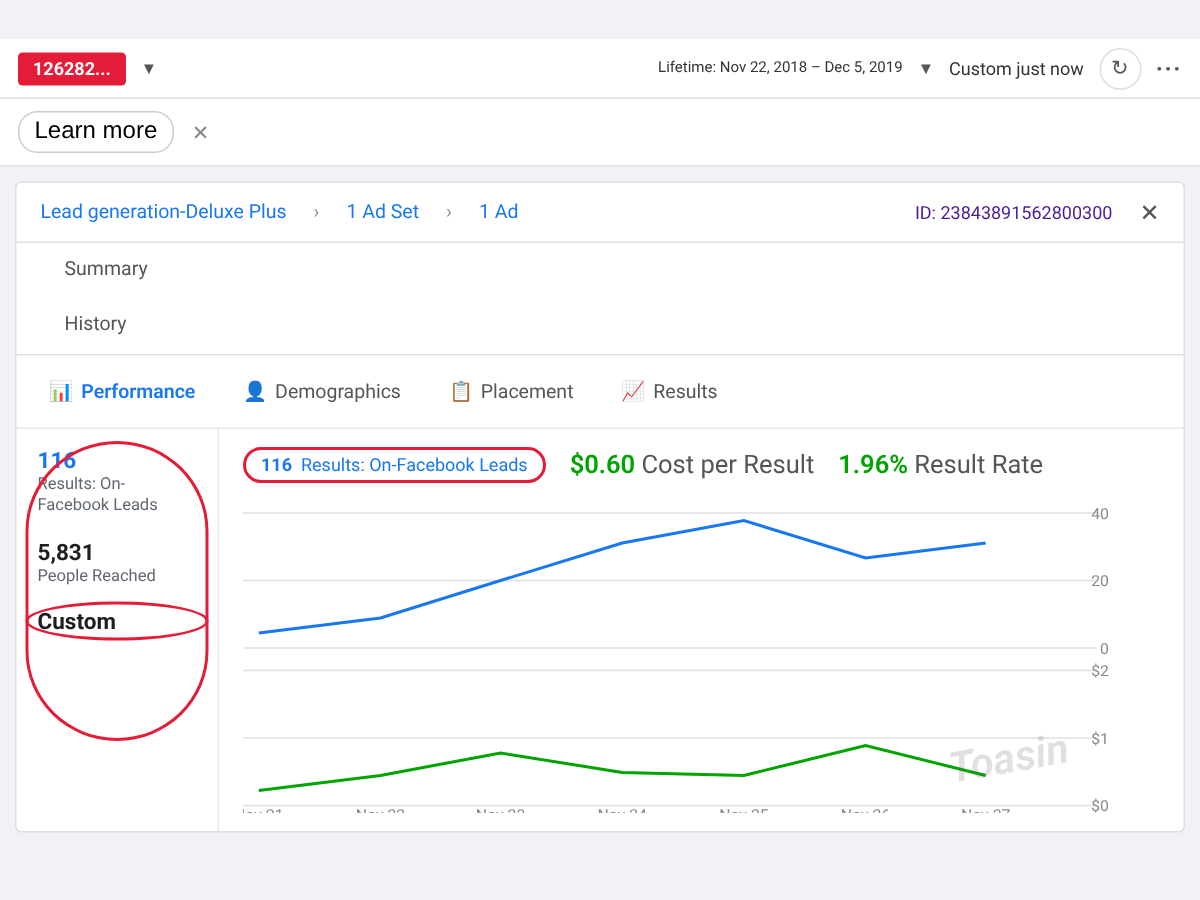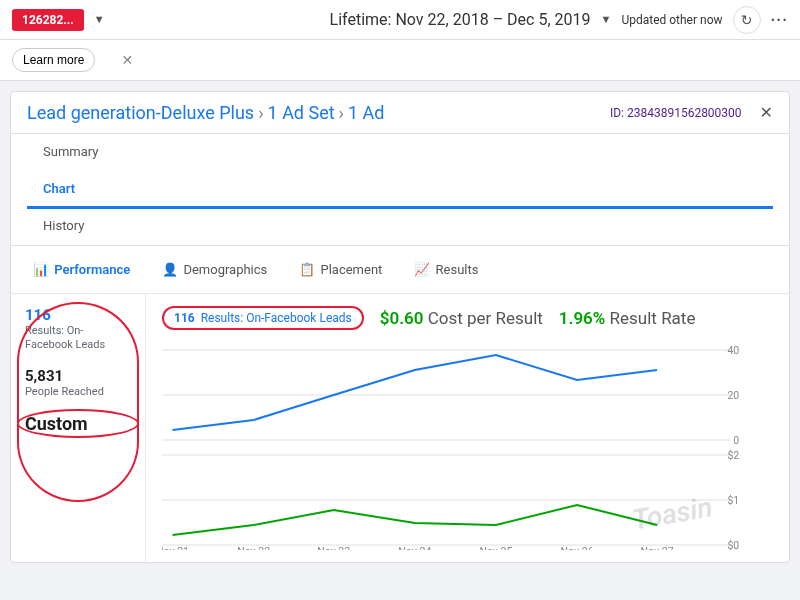--- a/index.html
+++ b/index.html
@@ -6,37 +6,38 @@
     body { font-family: -apple-system, BlinkMacSystemFont, 'Segoe UI', Roboto, Arial, sans-serif; font-size: 13px; background: #f0f2f5; color: #1c1e21; }
 
     .top-bar {
       height: 40px;
       background: #fff;
       border-bottom: 1px solid #ddd;
       display: flex;
       align-items: center;
       padding: 0 12px;
       gap: 10px;
+      margin-top: 26px;
     }
     .top-bar-account {
       background: #e41c38;
       color: #fff;
       padding: 4px 10px;
       border-radius: 3px;
       font-size: 12px;
       font-weight: bold;
     }
     .top-bar-dropdown {
       cursor: pointer;
       color: #555;
       font-size: 11px;
     }
     .top-bar-divider { flex: 1; }
     .top-bar-lifetime {
-      font-size: 16px;
+      font-size: 10px;
       color: #333;
       display: flex;
       align-items: center;
       gap: 4px;
     }
     .top-bar-updated {
       font-size: 12px;
       color: #333;
     }
     .top-bar-refresh {
@@ -64,23 +65,23 @@
       color: #555;
       display: flex;
       align-items: center;
       justify-content: space-between;
     }
     .notification-bar .learn-more-btn {
       background: #fff;
       border: 1px solid #ccc;
       border-radius: 13px;
       padding: 4px 10px;
-      font-size: 12px;
-      cursor: pointer;
-      margin-right: 22px;
+      font-size: 16px;
+      cursor: pointer;
+      margin-right: 8px;
     }
     .notification-bar .close-x {
       cursor: pointer;
       color: #888;
       font-size: 14px;
     }
     .notification-right { display: flex; align-items: center; gap: 4px; }
 
     .panel {
       background: #fff;
@@ -91,25 +92,25 @@
     }
 
     .panel-header {
       padding: 10px 16px;
       border-bottom: 1px solid #e0e0e0;
       display: flex;
       align-items: center;
       justify-content: space-between;
     }
     .breadcrumb {
-      font-size: 18px;
+      font-size: 13px;
       color: #1c1e21;
       display: flex;
       align-items: center;
-      gap: 4px;
+      gap: 18px;
     }
     .breadcrumb .link { color: #1877f2; cursor: pointer; }
     .breadcrumb .sep { color: #888; }
     .panel-id { font-size: 12px; color: #4c1d95; }
     .panel-close { cursor: pointer; color: #555; font-size: 16px; margin-left: 10px; }
 
     .tabs {
       display: flex;
       gap: 0;
       padding: 0 16px;
@@ -182,21 +183,21 @@
       color: #1c1e21;
     }
     .metric-value.blue { color: #1877f2; }
     .metric-label {
       font-size: 11px;
       color: #606770;
       line-height: 1.3;
     }
 
     .custom-label {
-      font-size: 18px;
+      font-size: 15px;
       font-weight: 700;
       color: #1c1e21;
       margin-top: 8px;
       position: relative;
     }
     
     .custom-label::before {
       content: '';
       position: absolute;
       top: -4px; left: -8px; right: -8px; bottom: -4px;
@@ -266,21 +267,21 @@
   </style>
 </head>
 <body>
 
 <div class="top-bar">
   <span class="top-bar-account">126282...</span>
   <span class="top-bar-dropdown">▼</span>
   <div class="top-bar-divider"></div>
   <span class="top-bar-lifetime">Lifetime: Nov 22, 2018 – Dec 5, 2019</span>
   <span class="top-bar-dropdown">▼</span>
-  <span class="top-bar-updated">Updated other now</span>
+  <span class="top-bar-updated">Custom just now</span>
   <div class="top-bar-refresh">↻</div>
   <span class="top-bar-more">···</span>
 </div>
 
 <div class="notification-bar">
   <div class="notification-right">
     <button class="learn-more-btn">Learn more</button>
     <span class="close-x">✕</span>
   </div>
 </div>
@@ -296,21 +297,20 @@
       <span class="link">1 Ad</span>
     </div>
     <div style="display:flex;align-items:center;gap:8px;">
       <span class="panel-id">ID: 23843891562800300</span>
       <span class="panel-close">✕</span>
     </div>
   </div>
 
   <div class="tabs">
     <div class="tab">Summary</div>
-    <div class="tab active">Chart</div>
     <div class="tab">History</div>
   </div>
 
   <div class="sub-tabs">
     <div class="sub-tab active">
       <span style="font-size:13px;">📊</span>
       <span>Performance</span>
     </div>
     <div class="sub-tab">
       <span style="font-size:13px;">👤</span>

